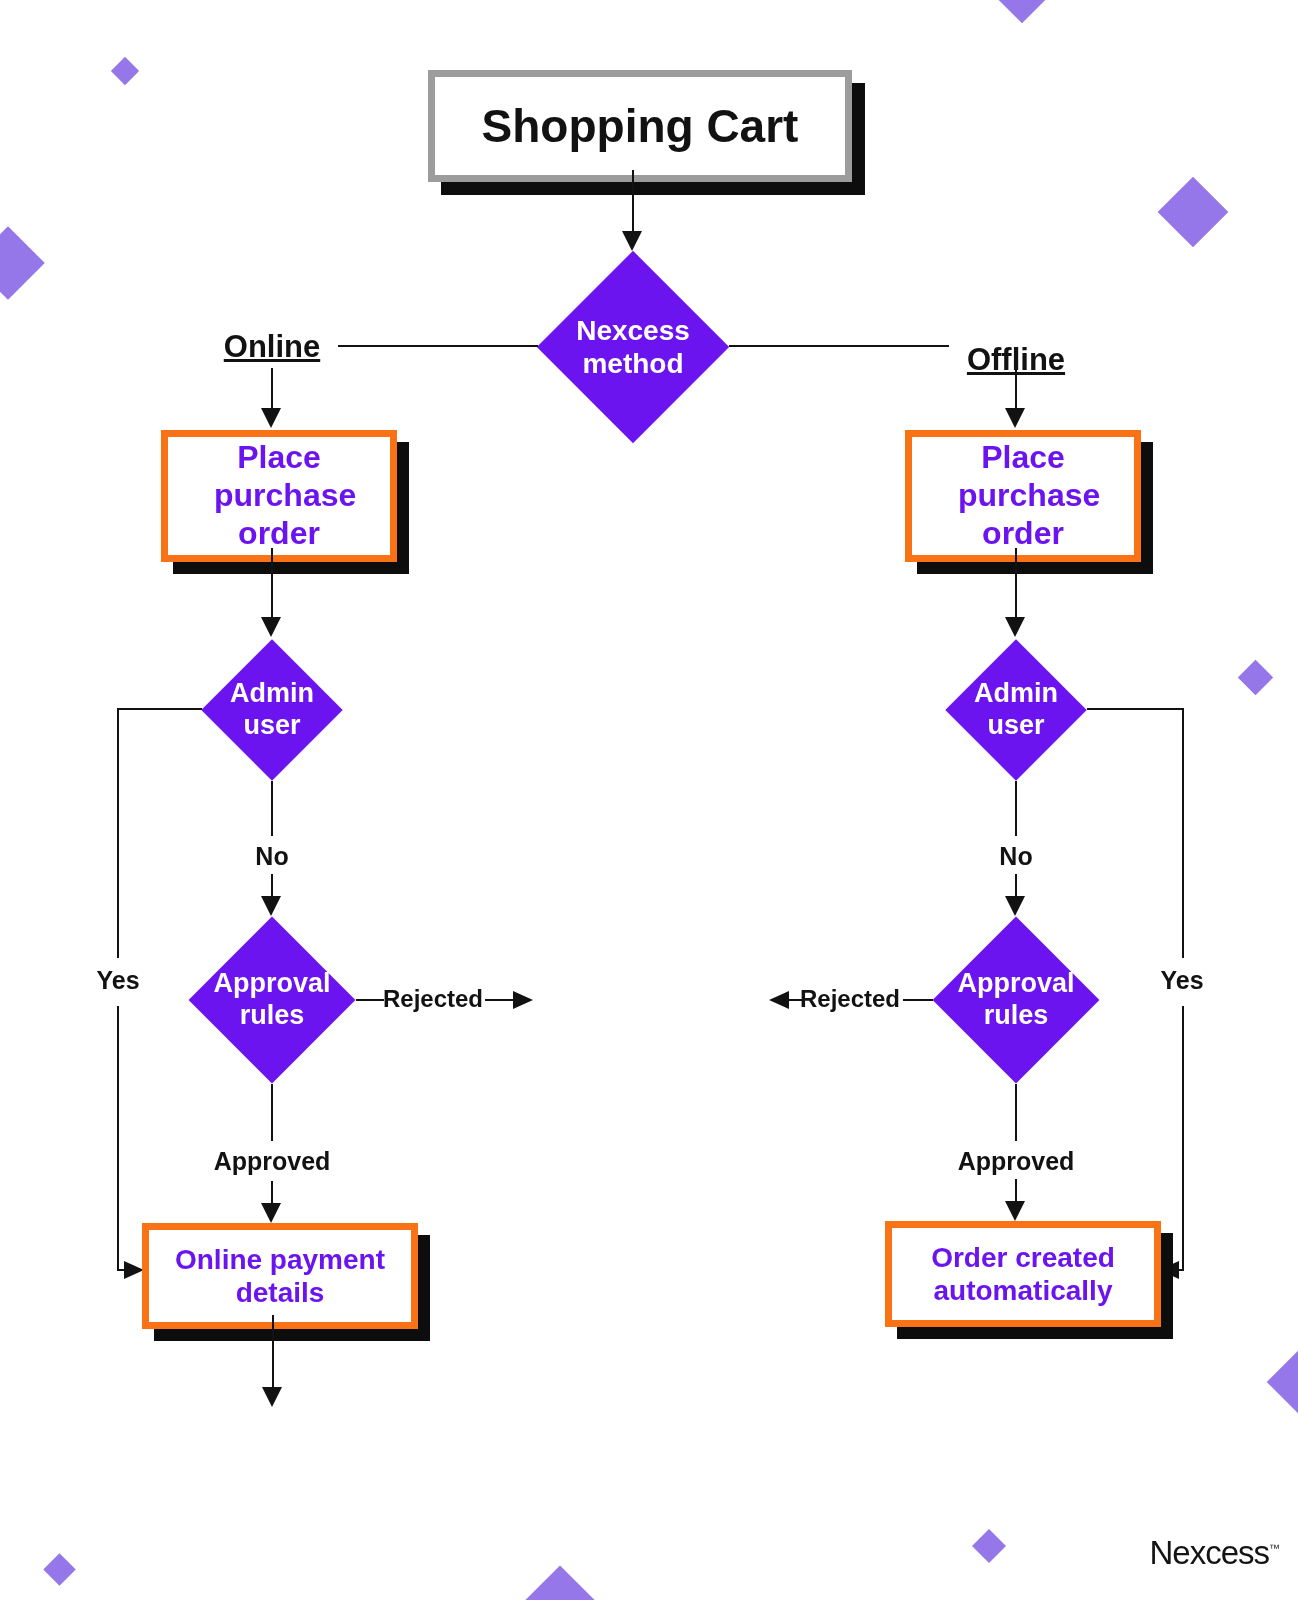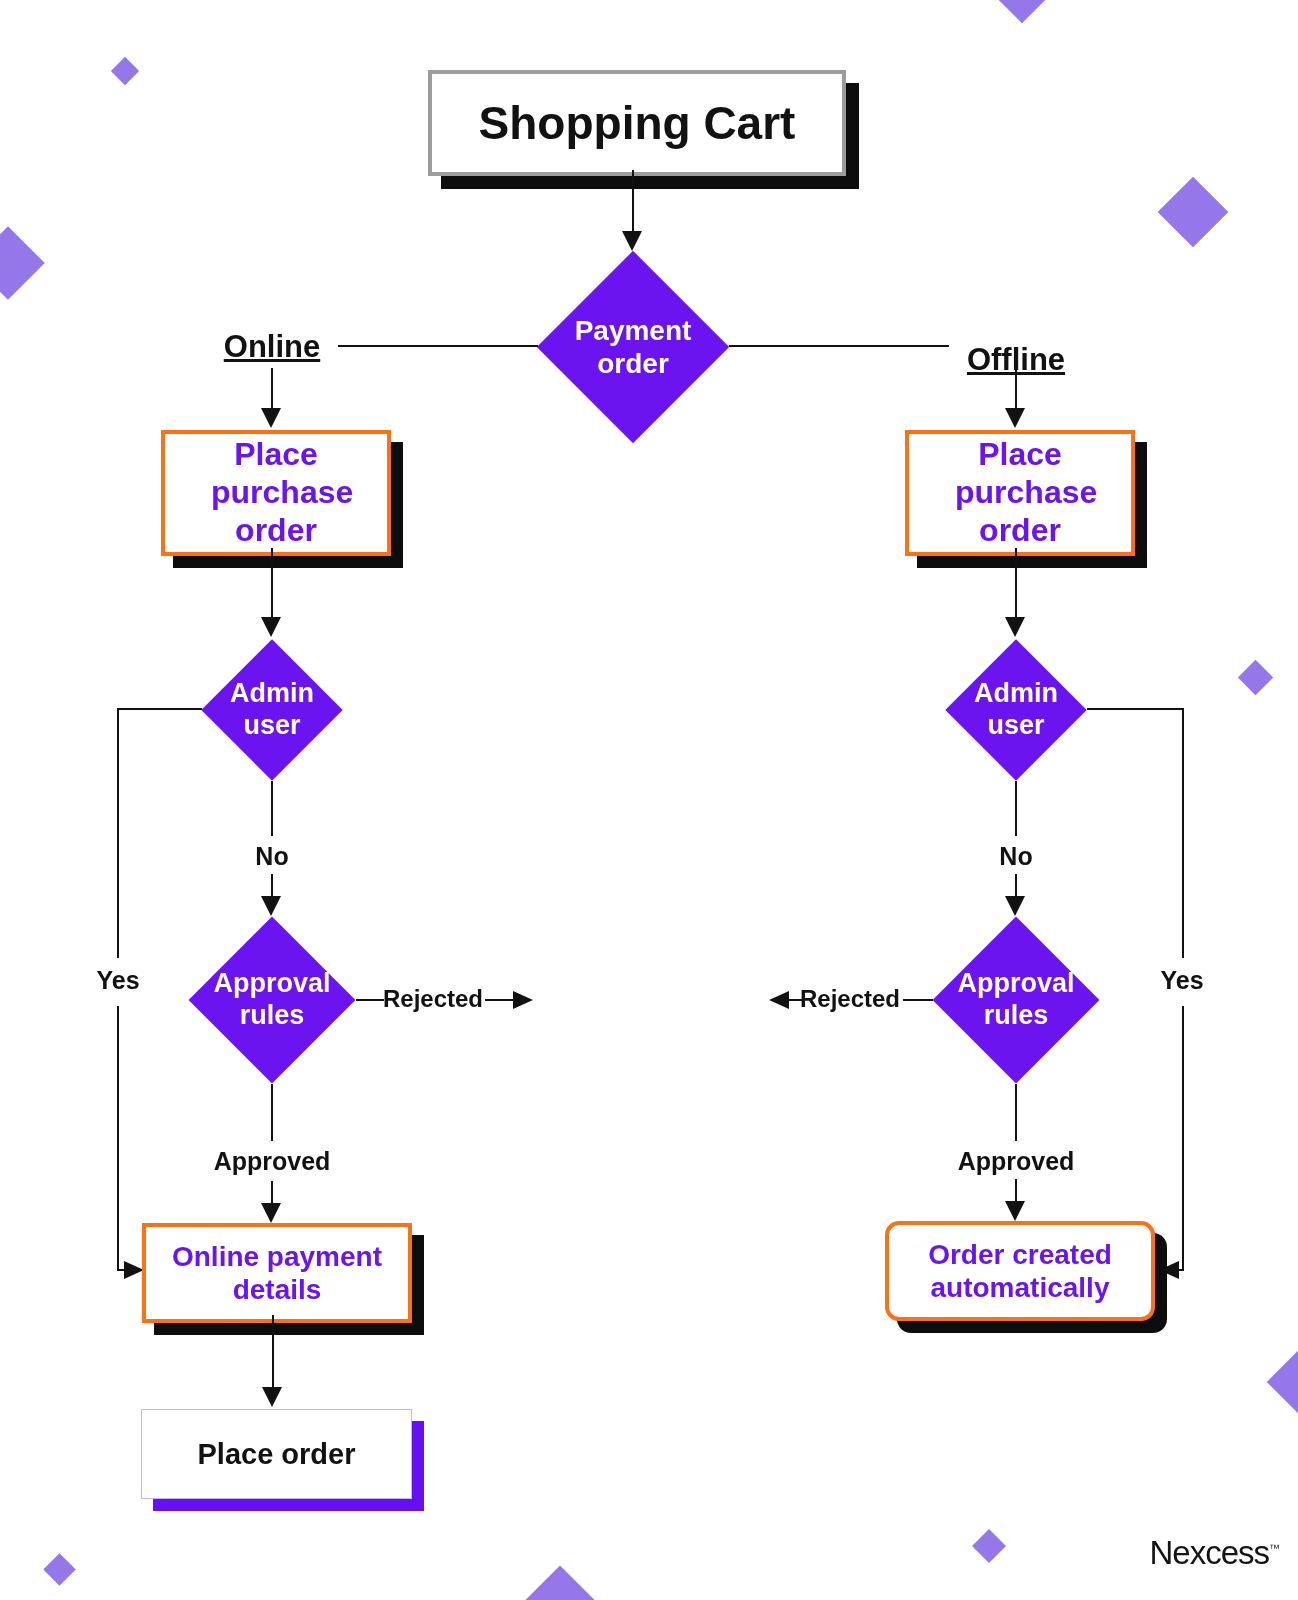--- a/index.html
+++ b/index.html
@@ -11,21 +11,21 @@
   .hl,.vl{position:absolute;background:var(--ink,#121212);}
   .hl{height:2px}
   .vl{width:2px}
   
   .ah{position:absolute;width:0;height:0;}
   .ah.down{border-left:10px solid transparent;border-right:10px solid transparent;border-top:20px solid var(--ink,#121212);}
   .ah.right{border-top:9px solid transparent;border-bottom:9px solid transparent;border-left:20px solid var(--ink,#121212);}
   .ah.left{border-top:9px solid transparent;border-bottom:9px solid transparent;border-right:20px solid var(--ink,#121212);}
   
   .box{
-    position:absolute;background:#fff;border:4px solid #f97316;
+    position:absolute;background:#fff;border:7px solid #f97316;
     box-shadow:12px 12px 0 var(--shadow,#0d0d0d);
     display:flex;align-items:center;justify-content:center;text-align:center;
   }
   .box .bl{color:var(--accent,#6b14f0);font-weight:bold;font-size:32px;line-height:1.18;}
   .box.title-box{border-color:#9c9c9c;box-shadow:13px 13px 0 var(--shadow,#0d0d0d);}
   .box.title-box .bl{color:#121212;font-size:46px;line-height:1;}
   .box.end-box{border:1px solid var(--place-order-border,#c9b2f8);box-shadow:12px 12px 0 var(--place-order-shadow,#6610f2);}
   .box.end-box .bl{color:#121212;font-size:29px;}
   
   .diamond{position:absolute;display:flex;align-items:center;justify-content:center;}
@@ -58,21 +58,21 @@
 
   <div class="box title-box" style="left:428px;top:70px;width:410px;height:98px;">
     <div class="bl">Shopping Cart</div>
   </div>
 
   <div class="vl" style="left:632px;top:170px;height:61px;"></div>
   <div class="ah down" style="left:622px;top:231px;"></div>
 
   <div class="diamond" style="left:537px;top:251px;width:192px;height:192px;">
     <div class="shape" style="width:136px;height:136px;"></div>
-    <div class="dl" style="width:140px;font-size:28px;">Payment order</div>
+    <div class="dl" style="width:140px;font-size:28px;">Nexcess method</div>
   </div>
 
   <div class="hl" style="left:338px;top:345px;width:200px;"></div>
   <div class="hl" style="left:729px;top:345px;width:220px;"></div>
   <div class="elabel branch" style="left:192px;top:331px;width:160px;">Online</div>
   <div class="elabel branch" style="left:936px;top:328px;width:160px;margin-top:16px;">Offline</div>
 
   <div class="vl" style="left:271px;top:368px;height:40px;"></div>
   <div class="ah down" style="left:261px;top:408px;"></div>
   <div class="vl" style="left:1015px;top:368px;height:40px;"></div>
@@ -149,28 +149,25 @@
   <div class="ah down" style="left:261px;top:1203px;"></div>
 
   <div class="vl" style="left:1015px;top:1084px;height:57px;"></div>
   <div class="elabel" style="left:956px;top:1149px;width:120px;">Approved</div>
   <div class="vl" style="left:1015px;top:1179px;height:22px;"></div>
   <div class="ah down" style="left:1005px;top:1201px;"></div>
 
   <div class="box" style="left:142px;top:1223px;width:262px;height:92px;">
     <div class="bl" style="width:240px;font-size:28px;">Online payment details</div>
   </div>
-  <div class="box" style="left:885px;top:1221px;width:262px;height:92px;border-radius:14px;">
+  <div class="box" style="left:885px;top:1221px;width:262px;height:92px;">
     <div class="bl" style="width:245px;font-size:28px;">Order created automatically</div>
   </div>
 
   <div class="vl" style="left:272px;top:1315px;height:72px;"></div>
   <div class="ah down" style="left:262px;top:1387px;"></div>
 
-  <div class="box end-box" style="left:141px;top:1409px;width:269px;height:88px;">
-    <div class="bl" style="width:240px;">Place order</div>
-  </div>
 
   <div class="brand">
     <span>Nexcess</span><span class="tm">™</span>
   </div>
 
 </div>
 
 </body></html>

